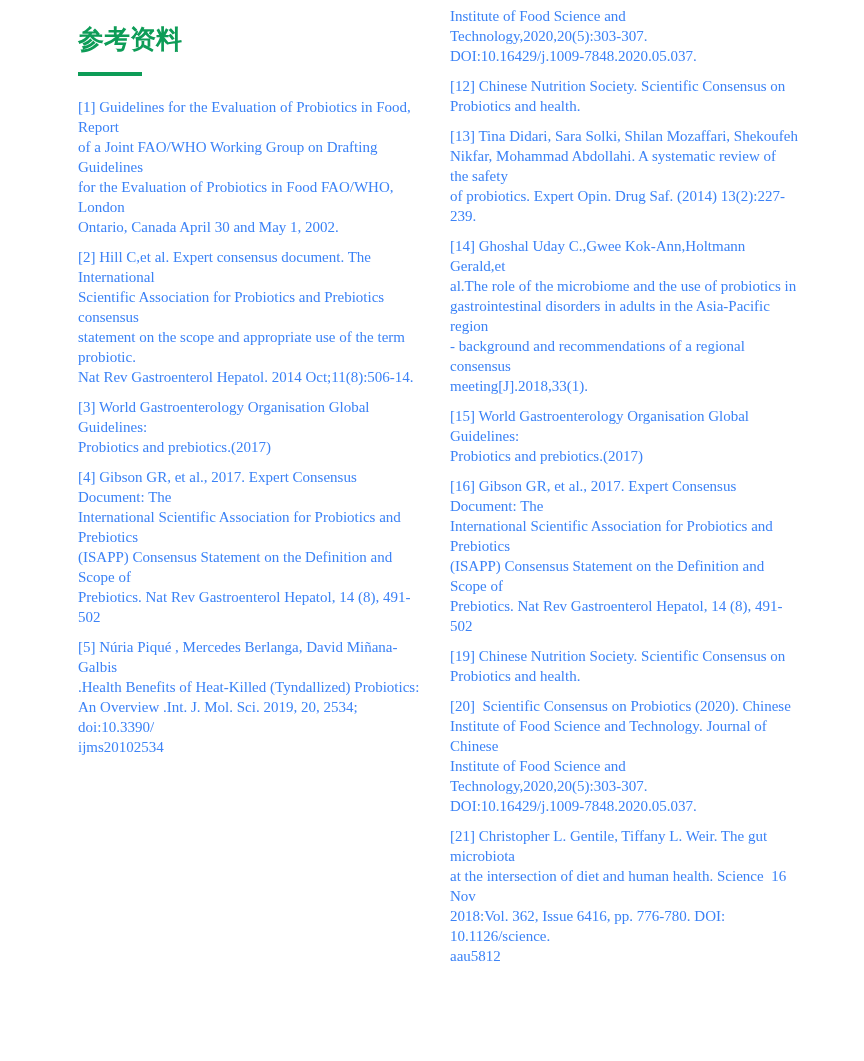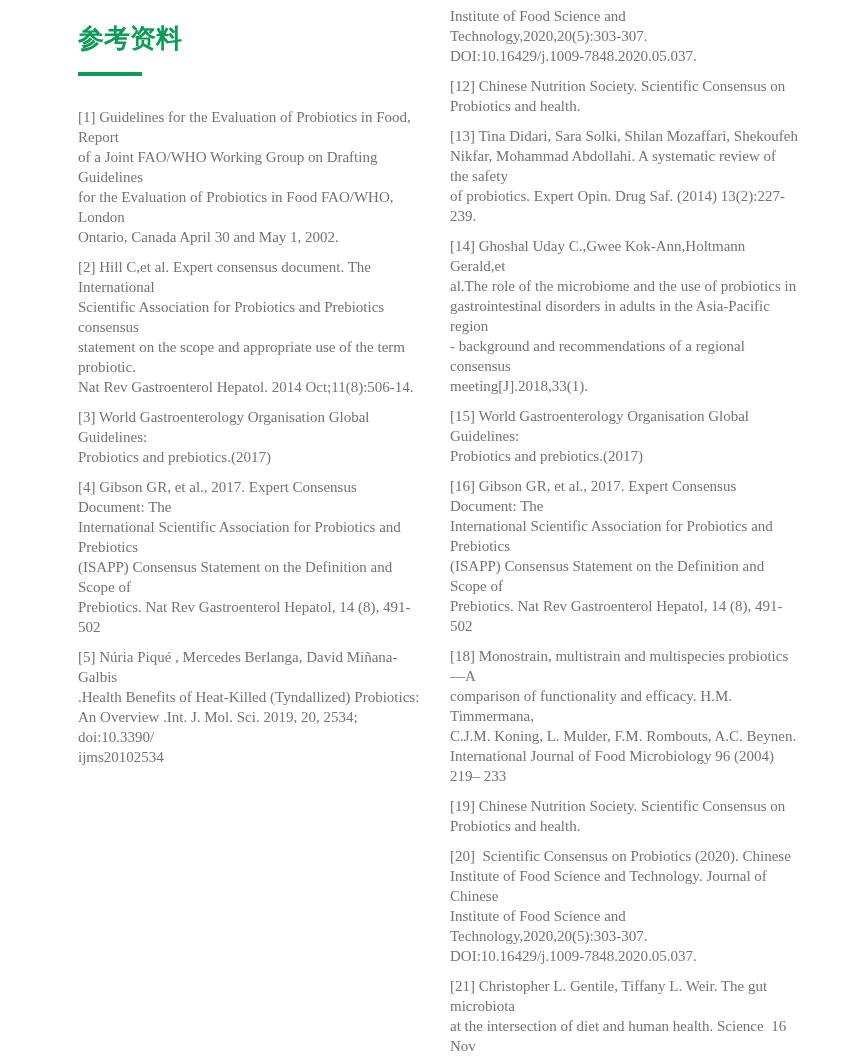--- a/index.html
+++ b/index.html
@@ -15,41 +15,41 @@
     overflow: hidden;
   }
   .col {
     position: absolute;
     top: 0;
   }
   .col-left  { left: 78px;  width: 348px; }
   .col-right { left: 450px; width: 348px; }
   .title {
     margin: 26px 0 0 0;
-    font-family: Liberation Mono, monospace;
+    font-family: Liberation Serif, serif;
     font-weight: 700;
     font-size: 26px;
     line-height: 28px;
     color: var(--accent, #0d9c57);
   }
   .title-underline {
     width: 64px;
     height: 4px;
     margin-top: 18px;
     background: var(--accent, #0d9c57);
   }
   .ref {
     font-family: "Liberation Serif", "DejaVu Serif", serif;
     font-size: 15px;
     line-height: 20px;
-    color: #737373;
+    color: #3b82f6;
     margin: 0 0 10px 0;
     white-space: pre-wrap;
   }
-  .col-left .ref:first-of-type { margin-top: 31px; }
+  .col-left .ref:first-of-type { margin-top: 21px; }
   .col-right .ref:first-of-type { margin-top: 6px; }
 </style>
 </head>
 <body>
 
 <div class="page">
 
   <div class="col col-left">
     <h1 class="title">参考资料</h1>
     <div class="title-underline"></div>
@@ -86,24 +86,20 @@
 al.The role of the microbiome and the use of probiotics in
 gastrointestinal disorders in adults in the Asia-Pacific region
 - background and recommendations of a regional consensus
 meeting[J].2018,33(1).</p>
     <p class="ref">[15] World Gastroenterology Organisation Global Guidelines:
 Probiotics and prebiotics.(2017)</p>
     <p class="ref">[16] Gibson GR, et al., 2017. Expert Consensus Document: The
 International Scientific Association for Probiotics and Prebiotics
 (ISAPP) Consensus Statement on the Definition and Scope of
 Prebiotics. Nat Rev Gastroenterol Hepatol, 14 (8), 491-502</p>
-    <p class="ref">[18] Monostrain, multistrain and multispecies probiotics—A
-comparison of functionality and efficacy. H.M. Timmermana,
-C.J.M. Koning, L. Mulder, F.M. Rombouts, A.C. Beynen.
-International Journal of Food Microbiology 96 (2004) 219– 233</p>
     <p class="ref">[19] Chinese Nutrition Society. Scientific Consensus on
 Probiotics and health.</p>
     <p class="ref">[20]  Scientific Consensus on Probiotics (2020). Chinese
 Institute of Food Science and Technology. Journal of Chinese
 Institute of Food Science and Technology,2020,20(5):303-307.
 DOI:10.16429/j.1009-7848.2020.05.037.</p>
     <p class="ref">[21] Christopher L. Gentile, Tiffany L. Weir. The gut microbiota
 at the intersection of diet and human health. Science  16 Nov
 2018:Vol. 362, Issue 6416, pp. 776-780. DOI: 10.1126/science.
 aau5812</p>

